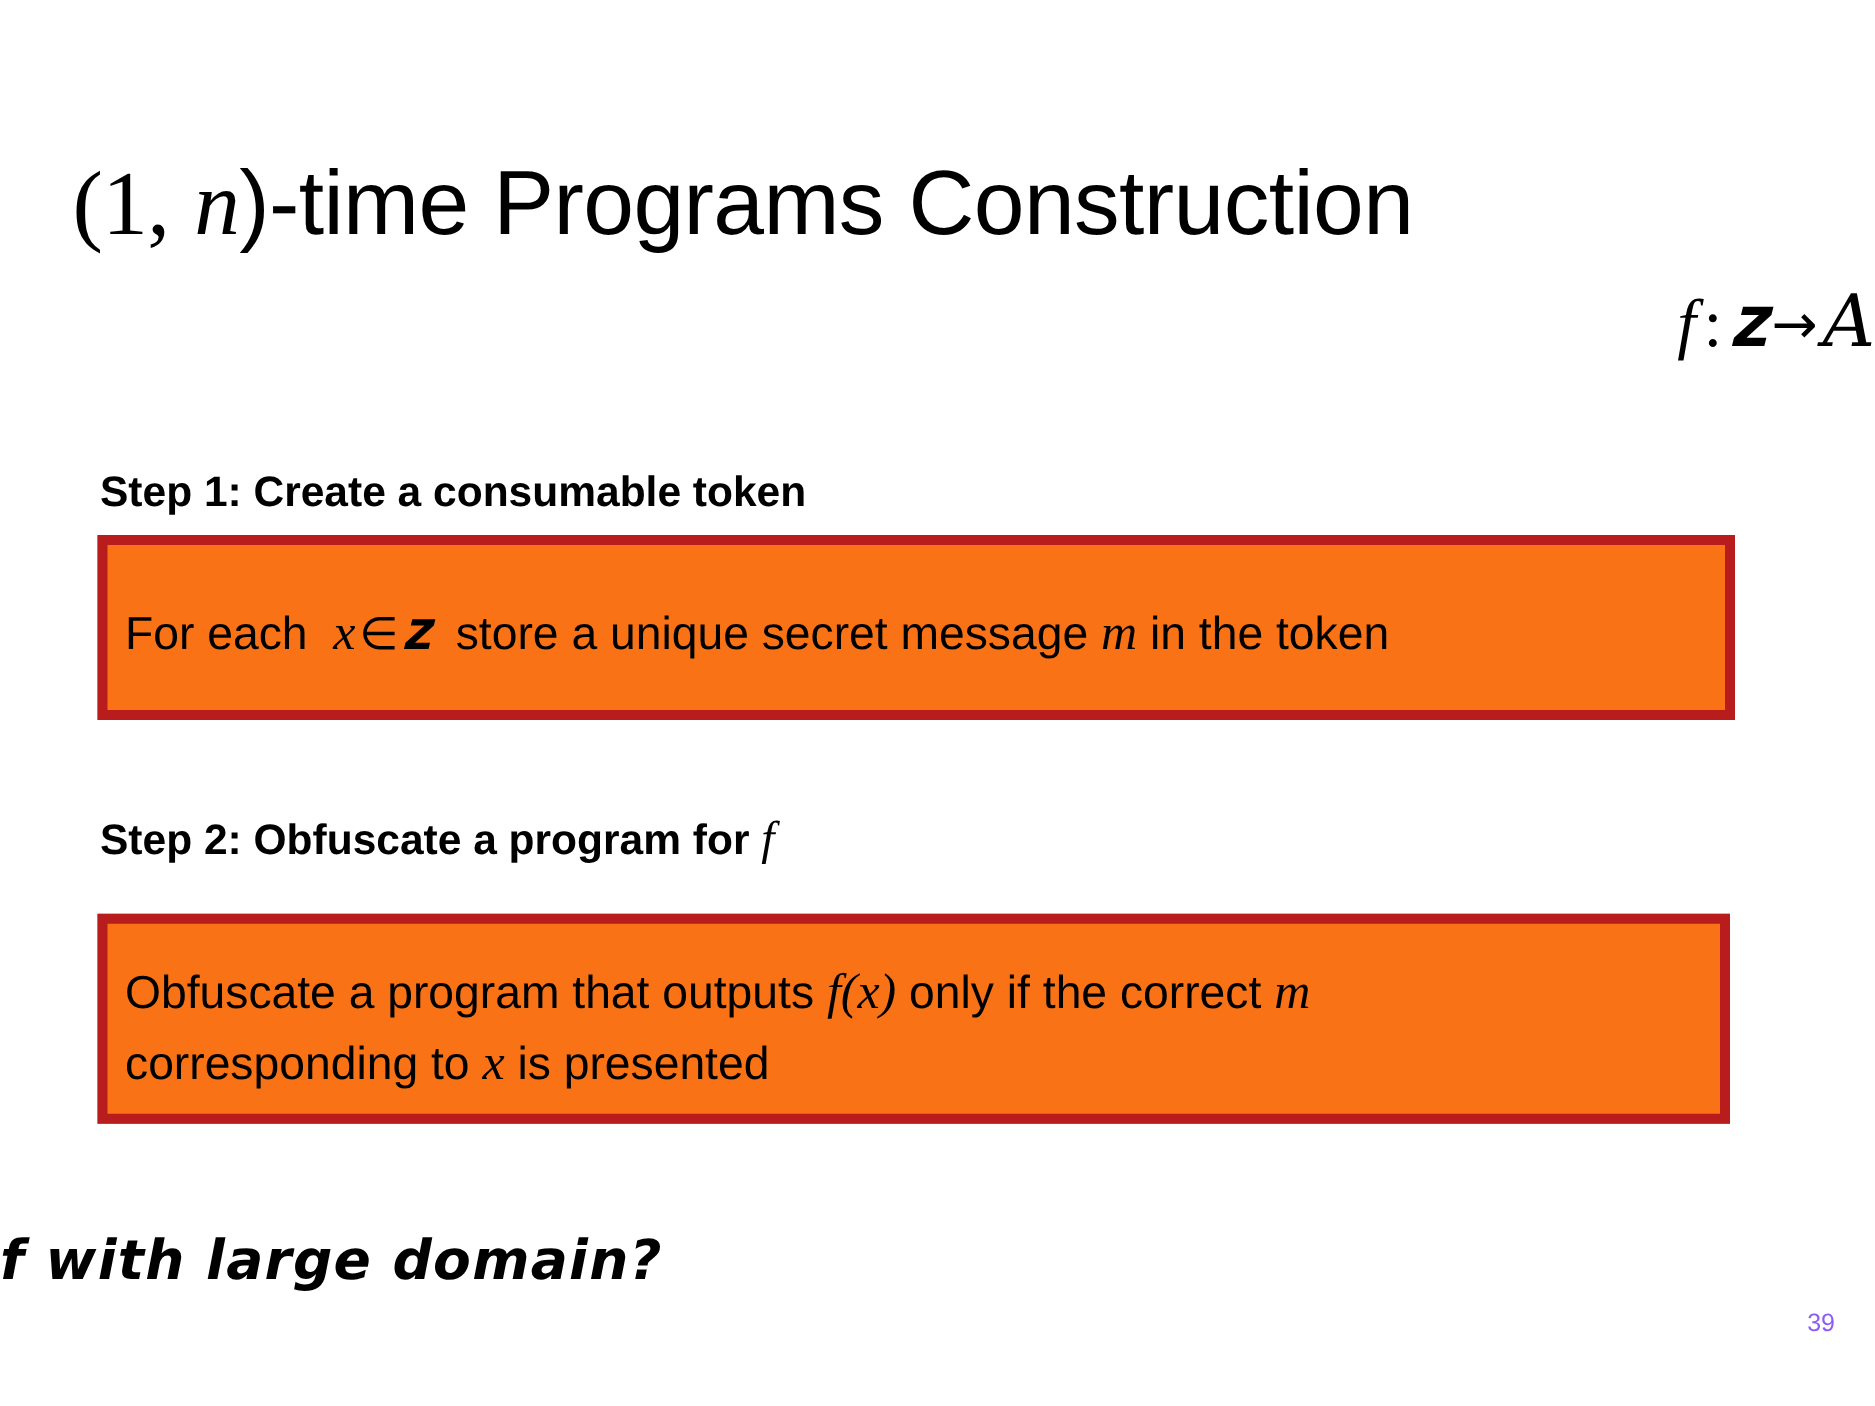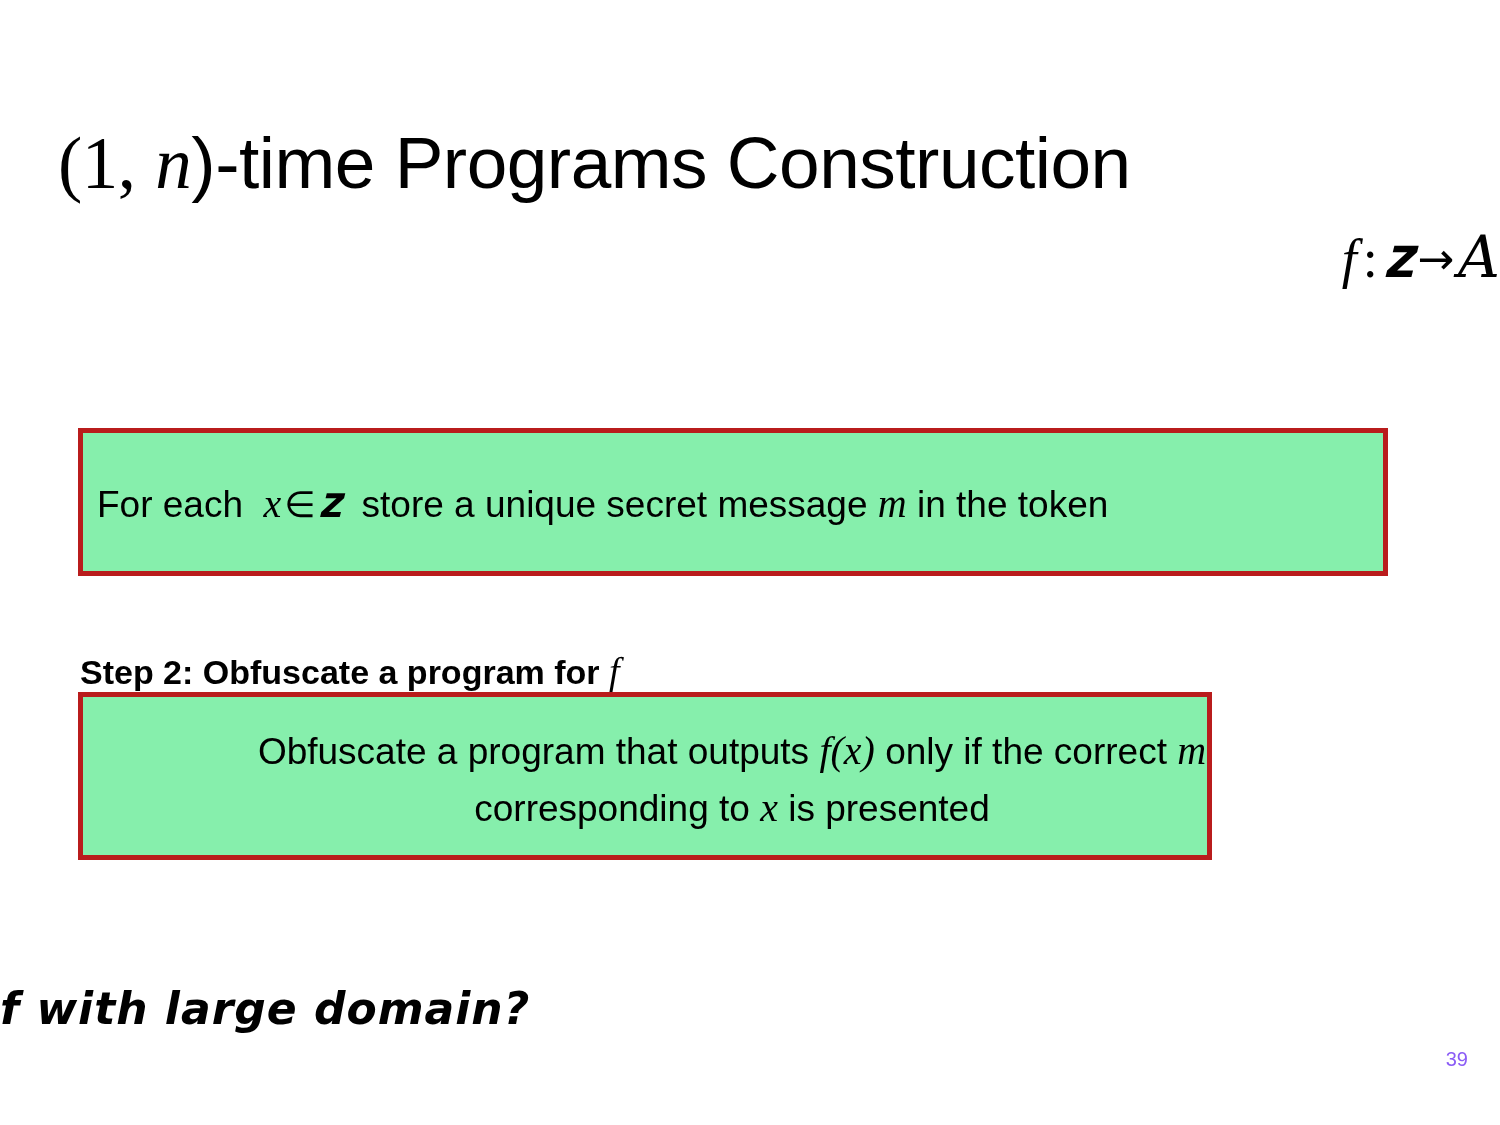--- a/index.html
+++ b/index.html
@@ -81,35 +81,34 @@
     line-height: 1;
     white-space: nowrap;
   }
   #step1-heading { left: 80px; top: 377px; }
   #step2-heading { left: 80px; top: 652px; }
   .step-heading .ser-it { font-weight: normal; font-size: 38px; }
 
   
   .box {
     position: absolute;
-    border: 5px solid #b91c1c;
-    background: #86efac;
+    border: 8px solid #b91c1c;
+    background: #f97316;
     box-sizing: border-box;
-    text-align: center;
   }
   #box1 {
     left: 78px;
     top: 428px;
     width: 1310px;
     height: 148px;
   }
   #box2 {
     left: 78px;
-    top: 692px;
-    width: 1134px;
+    top: 731px;
+    width: 1306px;
     height: 168px;
   }
   .box-text {
     position: absolute;
     left: 14px;
     font-family: "Liberation Sans", sans-serif;
     font-size: 37px;
     line-height: 1.42;
     white-space: nowrap;
   }
@@ -151,20 +150,21 @@
 
   <div class="title">
     <span class="ser">(1,</span>
     <span class="ser-it">n</span><span>)-time Programs Construction</span>
   </div>
 
   <div class="subtitle">
     <span>f</span><span class="colon">:</span><span class="cal">𝐳</span><span class="arrow">→</span><span class="cal">𝐴</span>
   </div>
 
+  <div class="step-heading" id="step1-heading">Step 1: Create a consumable token</div>
 
   <div class="box" id="box1">
     <div class="box-text" id="box1-text">
       <span>For each</span>&nbsp;
       <span class="ser-it">x</span><span class="member">∈</span><span class="cal">𝐳</span>&nbsp;
       <span>store a unique secret message</span>
       <span class="ser-it">m</span>
       <span>in the token</span>
     </div>
   </div>

